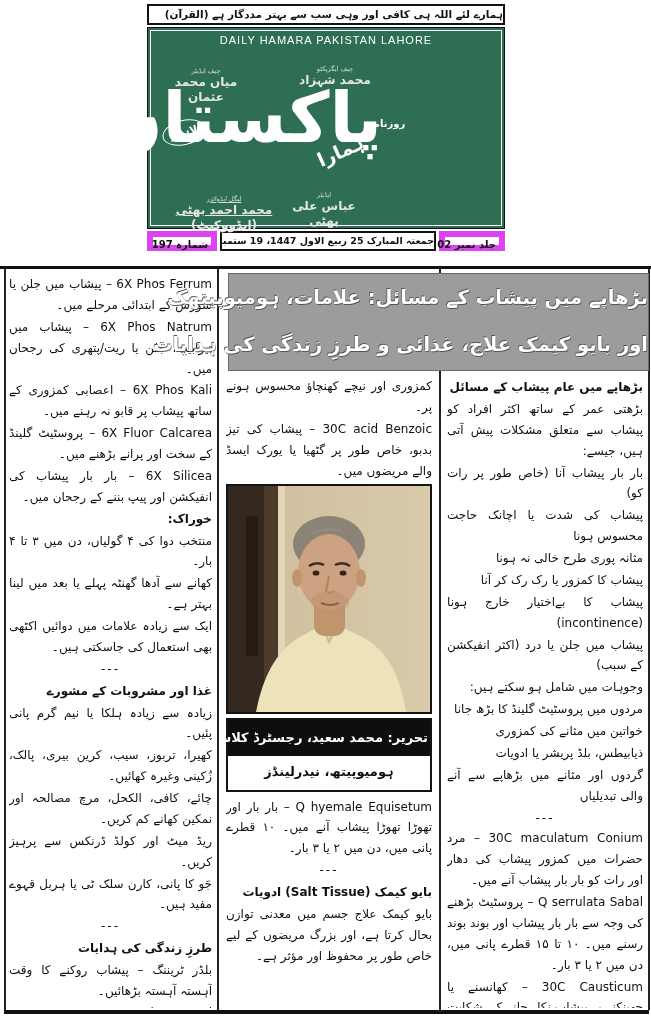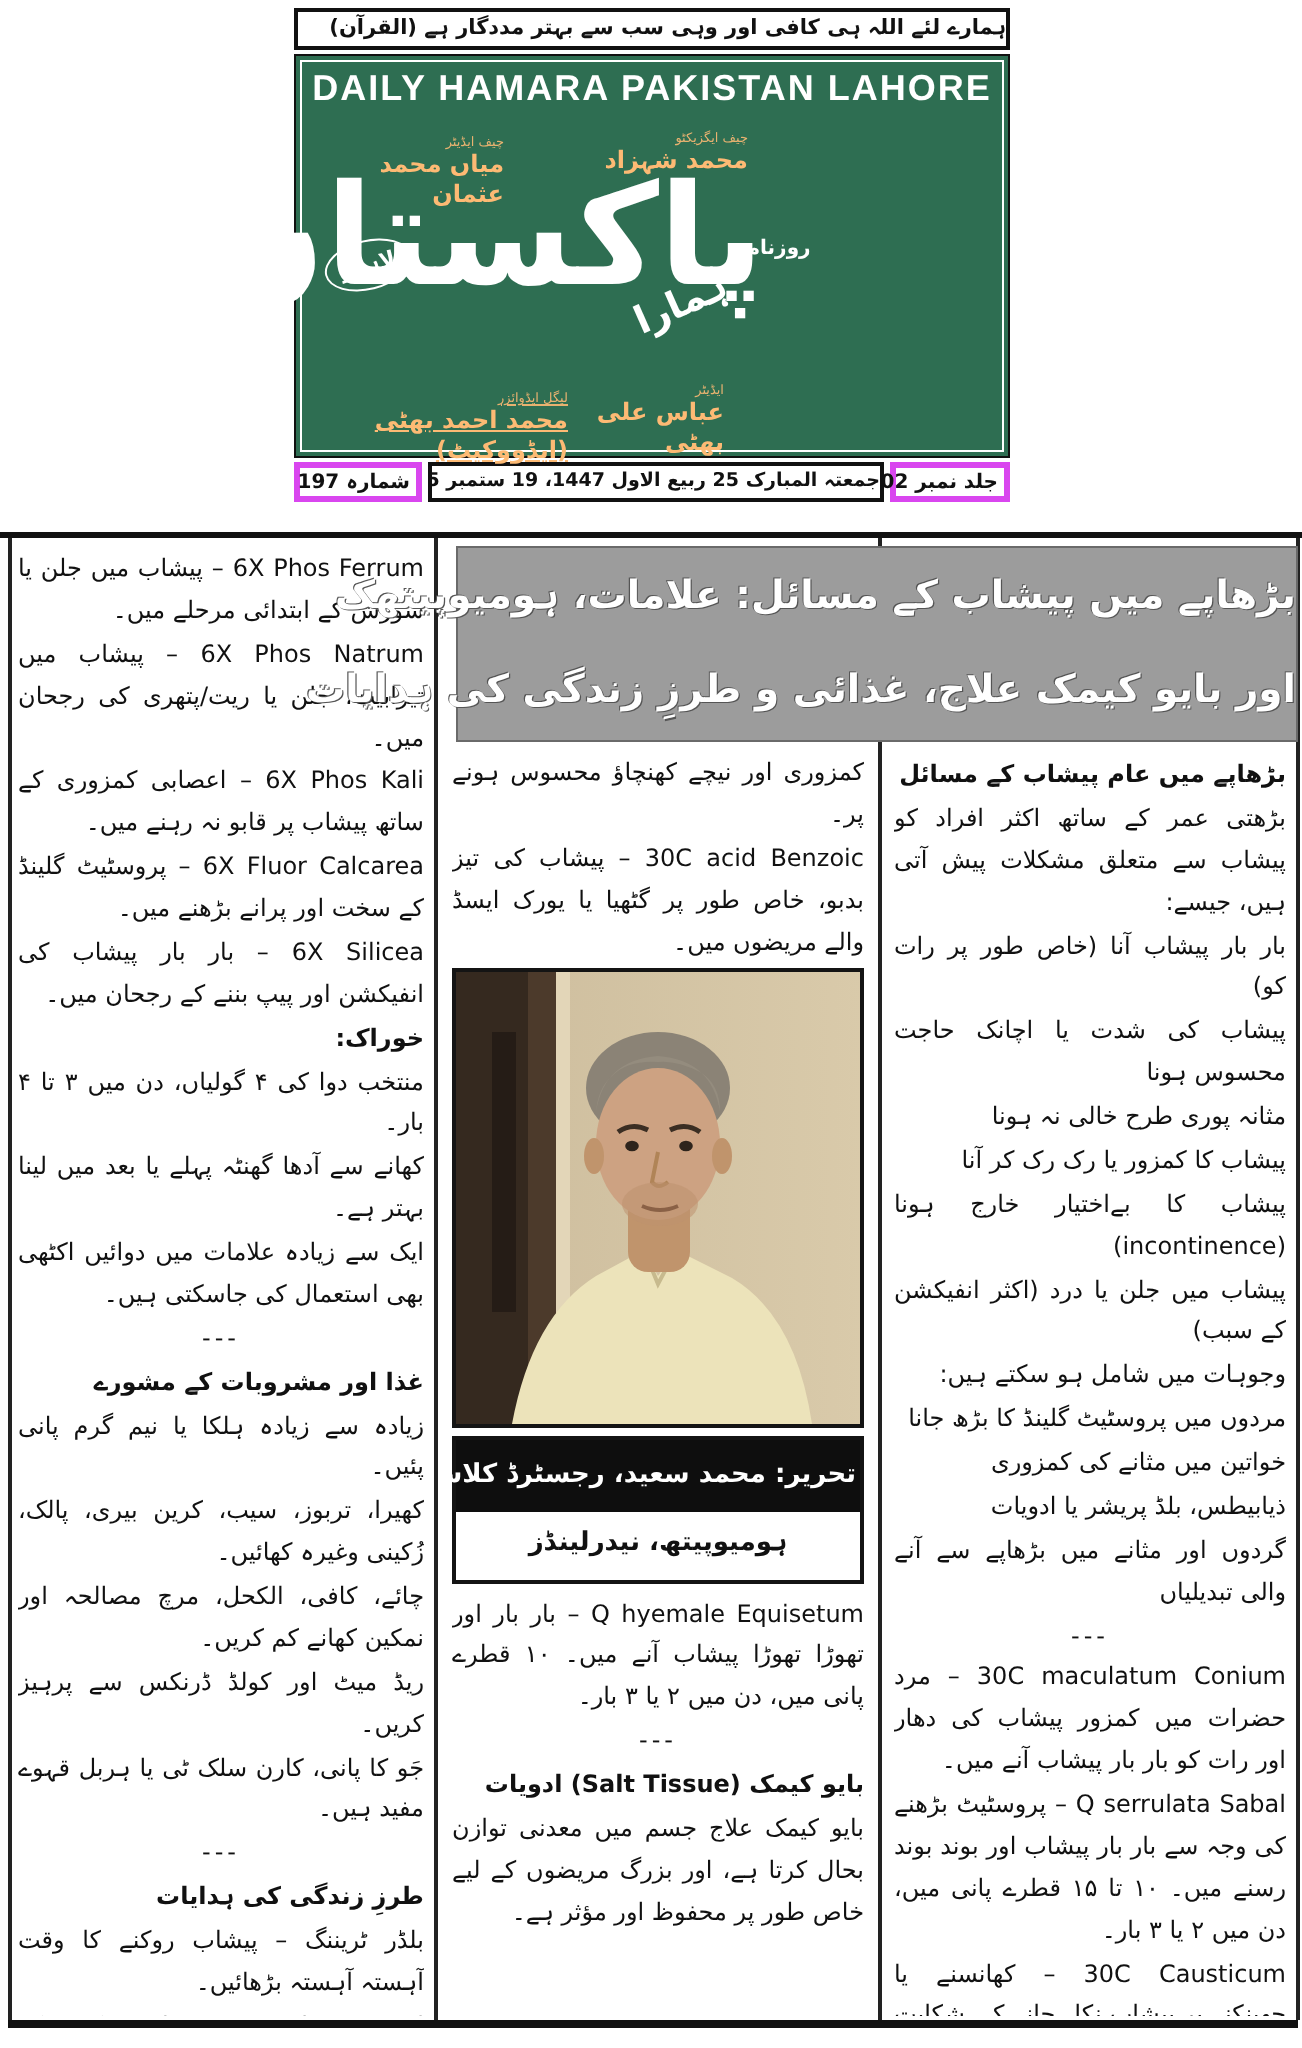--- a/index.html
+++ b/index.html
@@ -6,37 +6,37 @@
   .page{position:relative;width:651px;height:1024px;background:#ffffff;margin:0 auto;
         font-family:"DejaVu Sans",sans-serif;color:#111;overflow:hidden;}
 
   
   .masthead{position:absolute;left:147px;top:4px;width:358px;}
   .quran-box{border:2px solid #111;background:#fff;height:17px;line-height:17px;
              text-align:right;font-size:10.5px;font-weight:bold;direction:rtl;}
   .green-box{position:relative;margin-top:2px;height:200px;border:1px solid #111;}
   .green-inner{position:absolute;inset:2px;border:1.5px solid #fff;}
   .paper-name-en{position:absolute;top:6px;left:0;right:0;text-align:center;color:#fff;
-                 font-family:"Liberation Sans",sans-serif;font-size:18px;font-weight:bold;letter-spacing:1px;}
-  .mast-person{position:absolute;color:#fdba74;text-align:right;direction:rtl;}
+                 font-family:"Liberation Sans",sans-serif;font-size:11px;font-weight:normal;letter-spacing:1px;}
+  .mast-person{position:absolute;color:#e5e5e5;text-align:center;direction:rtl;}
   .mast-person .tiny{display:block;font-size:6.5px;line-height:7px;opacity:.9;}
   .mast-person .nm{display:block;font-size:12px;font-weight:bold;line-height:15px;}
   .pos-ce{left:148px;top:38px;width:78px;}
   .pos-ed{left:12px;top:40px;width:92px;}
   .pos-editor{left:138px;top:164px;width:76px;}
   .pos-legal{left:16px;top:168px;width:120px;text-decoration:underline;}
   .calli-pakistan{position:absolute;left:34px;top:35px;width:200px;text-align:center;
                   color:#fff;font-size:70px;line-height:110px;font-weight:bold;direction:rtl;}
   .calli-hamara{position:absolute;left:168px;top:112px;color:#fff;font-size:19px;font-weight:bold;
                 transform:rotate(-24deg);direction:rtl;}
   .calli-roznamah{position:absolute;left:220px;top:90px;color:#fff;font-size:10px;font-weight:bold;direction:rtl;}
   .lahore-oval{position:absolute;left:14px;top:92px;color:#fff;font-size:11px;font-weight:bold;
                border:1.5px solid #fff;border-radius:50%;padding:5px 7px;transform:rotate(-14deg);direction:rtl;}
   .date-strip{display:flex;direction:rtl;margin-top:2px;height:20px;gap:3px;}
-  .ds-box{border:3px solid #d946ef;background:#fff;font-size:10px;font-weight:bold;line-height:16px;
+  .ds-box{border:6px solid #d946ef;background:#fff;font-size:10px;font-weight:bold;line-height:16px;
           direction:rtl;white-space:nowrap;padding:0 3px;}
   .ds-vol{width:48px;}
   .ds-issue{width:52px;}
   .ds-date{flex:1;border:2px solid #111;font-size:9.5px;font-weight:bold;line-height:16px;
            text-align:center;direction:rtl;white-space:nowrap;overflow:hidden;}
 
   
   .article{position:absolute;top:266px;left:0;width:651px;height:754px;}
   .rule-top{position:absolute;top:0;left:0;right:0;height:3px;background:#111;}
   .rule-bottom{position:absolute;top:744px;left:4px;right:2px;height:4px;background:#111;}

